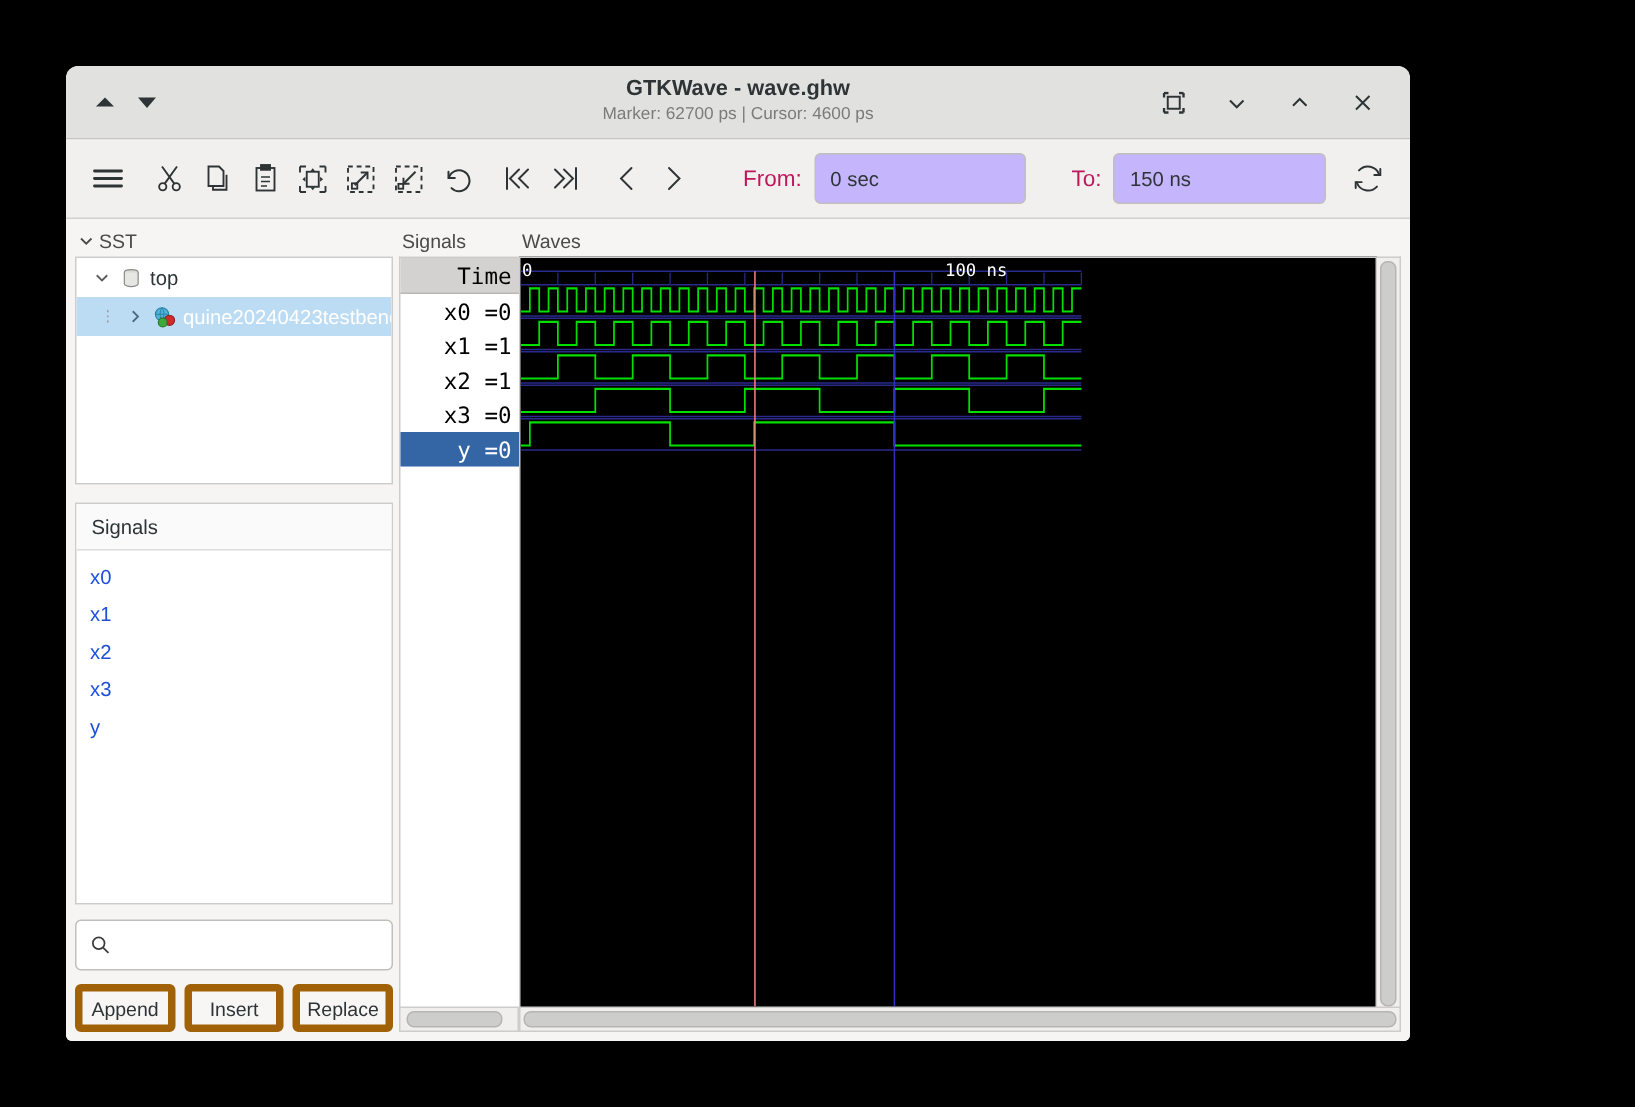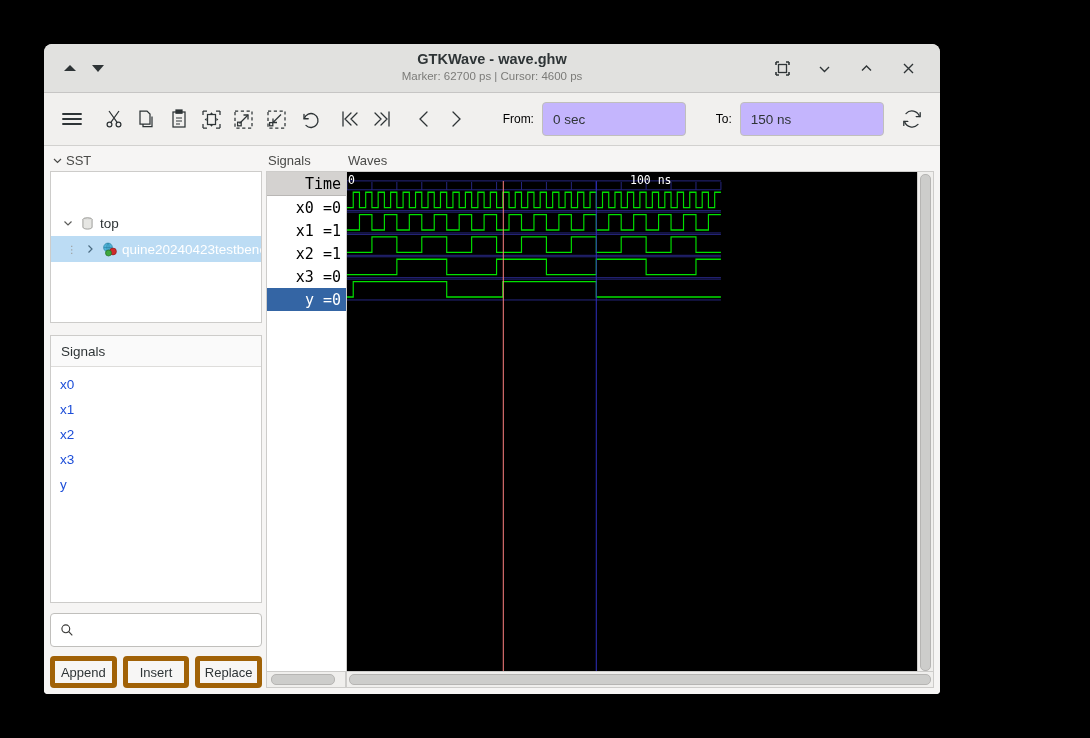--- a/index.html
+++ b/index.html
@@ -29,21 +29,21 @@
   .tb-right{margin-left:auto;display:flex;align-items:center;gap:22px;padding-right:22px;z-index:2;}
   .wbtn{width:20px;height:20px;display:flex;align-items:center;justify-content:center;color:#2e3436;}
 
   
   #toolbar{
     height:52px;flex:0 0 52px;background:#f1f0ee;border-bottom:1px solid #d2d1cf;
     display:flex;align-items:center;padding:0 12px;gap:0;
   }
   .ticon{width:40px;height:34px;display:flex;align-items:center;justify-content:center;color:#2e3436;}
   .tsep{width:11px;}
-  .tlabel{font-size:12px;color:#000000;margin:0 8px 0 10px;padding-left:20px;}
+  .tlabel{font-size:15px;color:#be185d;margin:0 8px 0 10px;padding-left:20px;}
   .tinput{
     height:32px;border:1px solid #c0bfbc;border-radius:4px;background:#c4b5fd;
     font-size:13.5px;color:#2e3436;display:flex;align-items:center;padding:0 10px;
   }
   #from-input{width:150px;}
   #to-input{width:150px;}
 
   
   #body{flex:1;display:flex;min-height:0;background:#f6f5f4;}
 
@@ -230,21 +230,21 @@
     <div id="leftcol">
       <div class="frame-label">
         <span style="display:flex;">
           <svg width="11" height="11" viewBox="0 0 11 11" fill="none" stroke="#4a4a48" stroke-width="1.2">
               <path d="M2 4l3.5 3.5L9 4"></path>
             </svg>
         </span>
         <span>SST</span>
       </div>
       <div id="sst-box">
-        <div class="tree-row" style="padding-left:10px;margin-top:38px;">
+        <div class="tree-row" style="padding-left:10px;">
           <span class="tw">
             <svg width="10" height="10" viewBox="0 0 10 10" fill="none" stroke="#5c5c5a" stroke-width="1.2">
                 <path d="M1.5 3.5L5 7l3.5-3.5"></path>
               </svg>
           </span>
           <span class="mod-icon">
             <svg width="15" height="15" viewBox="0 0 15 15">
               <ellipse cx="7.5" cy="3.6" rx="4.6" ry="1.9" fill="#d9d9d6" stroke="#8a8a87" stroke-width=".8"></ellipse>
               <path d="M2.9 3.6v7.6c0 1 2.1 1.9 4.6 1.9s4.6-.9 4.6-1.9V3.6" fill="#e6e6e3" stroke="#8a8a87" stroke-width=".8"></path>
             </svg>

